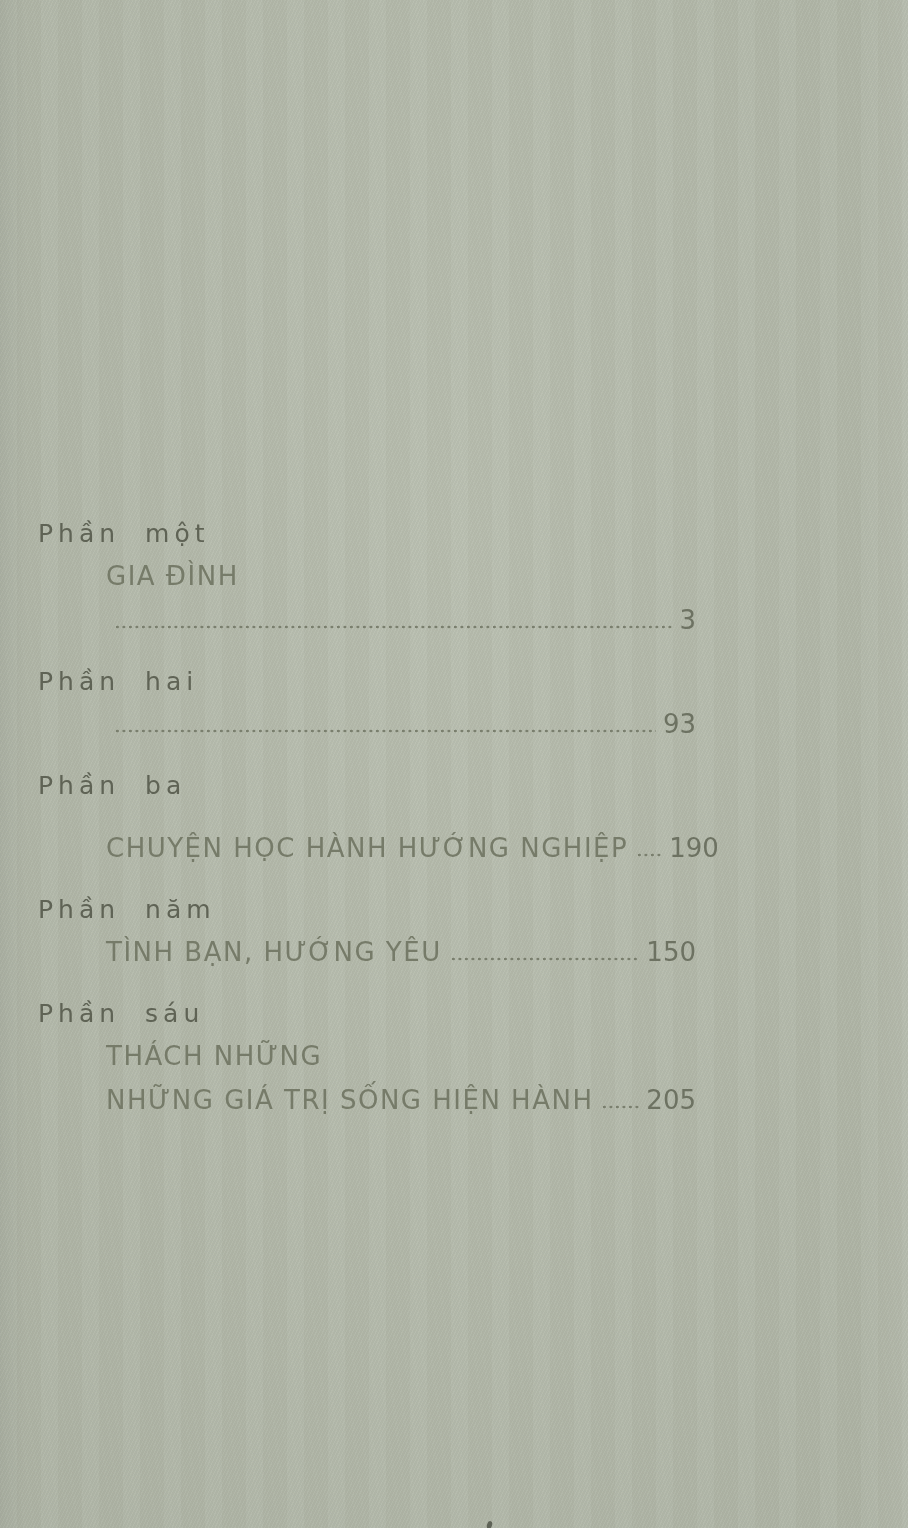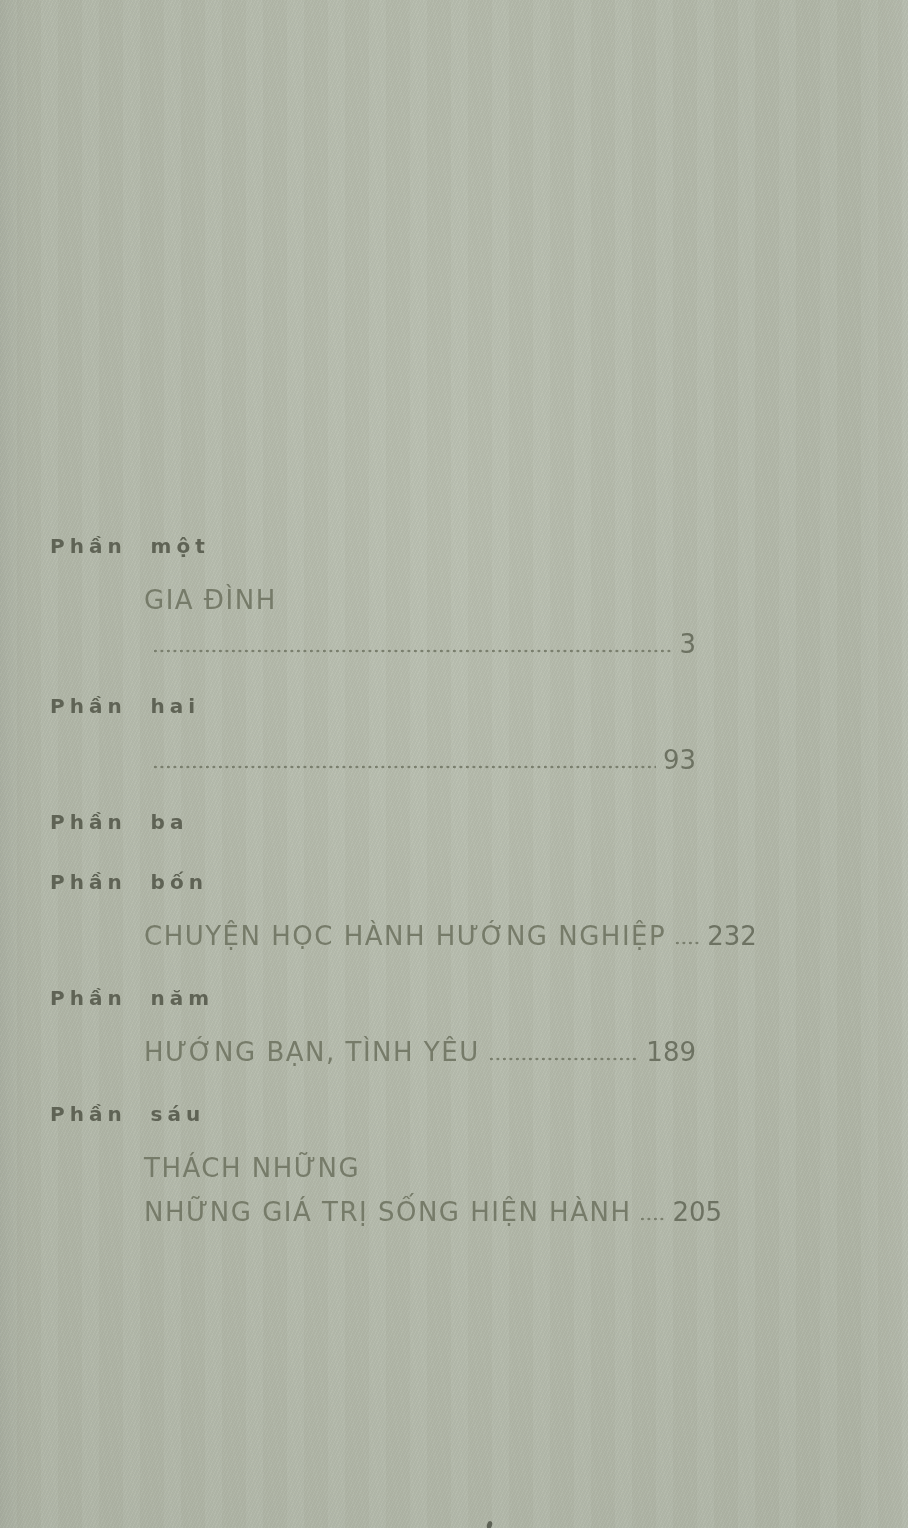--- a/index.html
+++ b/index.html
@@ -22,30 +22,30 @@
   .toc {
     position: absolute;
     left: 38px;
     top: 514px;
     width: 658px;
   }
 
   .toc-section { margin: 0 0 20px 0; }
 
   .toc-heading {
-    margin: 12px;
-    font-size: 20px;
-    font-weight: bold;
+    margin: 0;
+    font-size: 25px;
+    font-weight: normal;
     line-height: 40px;
     letter-spacing: 5px;
     word-spacing: 12px;
     color: var(--heading-text, #5f6355);
   }
 
-  .toc-entries { margin-left: 106px; }
+  .toc-entries { margin-left: 68px; }
 
   .toc-entry {
     display: flex;
     align-items: baseline;
     line-height: 44px;
     font-size: 26px;
     color: var(--entry-text, #767b69);
     white-space: nowrap;
   }
 
@@ -108,37 +108,36 @@
     <span class="entry-page">93</span>
   </div>
 </div>
   </section>
 
   <section class="toc-section">
     <h2 class="toc-heading">Phần ba</h2>
   </section>
 
   <section class="toc-section">
-    <h2 class="toc-heading">Phần bốn</h2>
     <div class="toc-entries">
   <div class="toc-entry">
     <span class="entry-label caps">CHUYỆN HỌC HÀNH HƯỚNG NGHIỆP</span>
     <span class="entry-leader"></span>
-    <span class="entry-page">232</span>
+    <span class="entry-page">190</span>
   </div>
 </div>
   </section>
 
   <section class="toc-section">
     <h2 class="toc-heading">Phần năm</h2>
     <div class="toc-entries">
   <div class="toc-entry">
-    <span class="entry-label caps">HƯỚNG BẠN, TÌNH YÊU</span>
+    <span class="entry-label caps">TÌNH BẠN, HƯỚNG YÊU</span>
     <span class="entry-leader"></span>
-    <span class="entry-page">189</span>
+    <span class="entry-page">150</span>
   </div>
 </div>
   </section>
 
   <section class="toc-section">
     <h2 class="toc-heading">Phần sáu</h2>
     <div class="toc-entries">
   <div class="toc-entry">
     <span class="entry-label caps">THÁCH NHỮNG</span>
 

